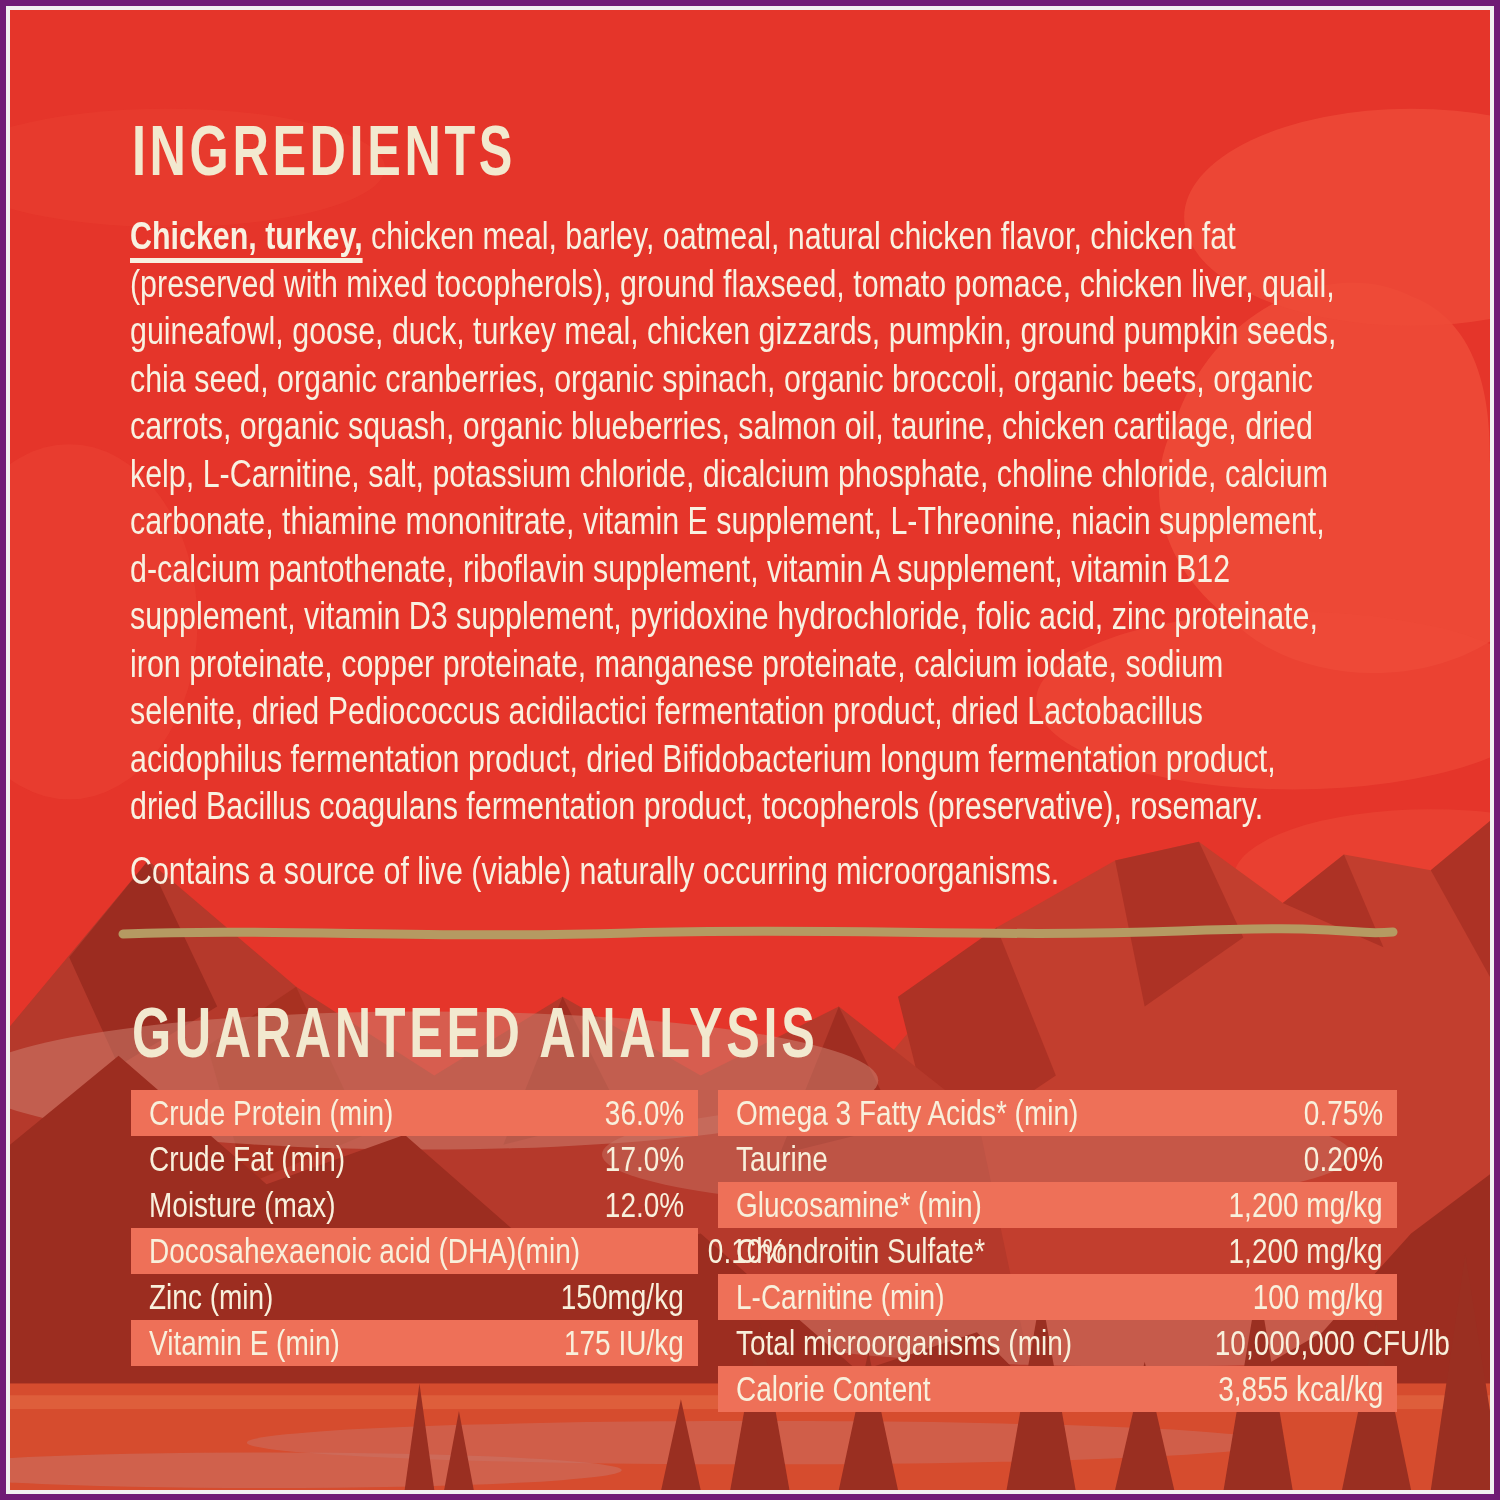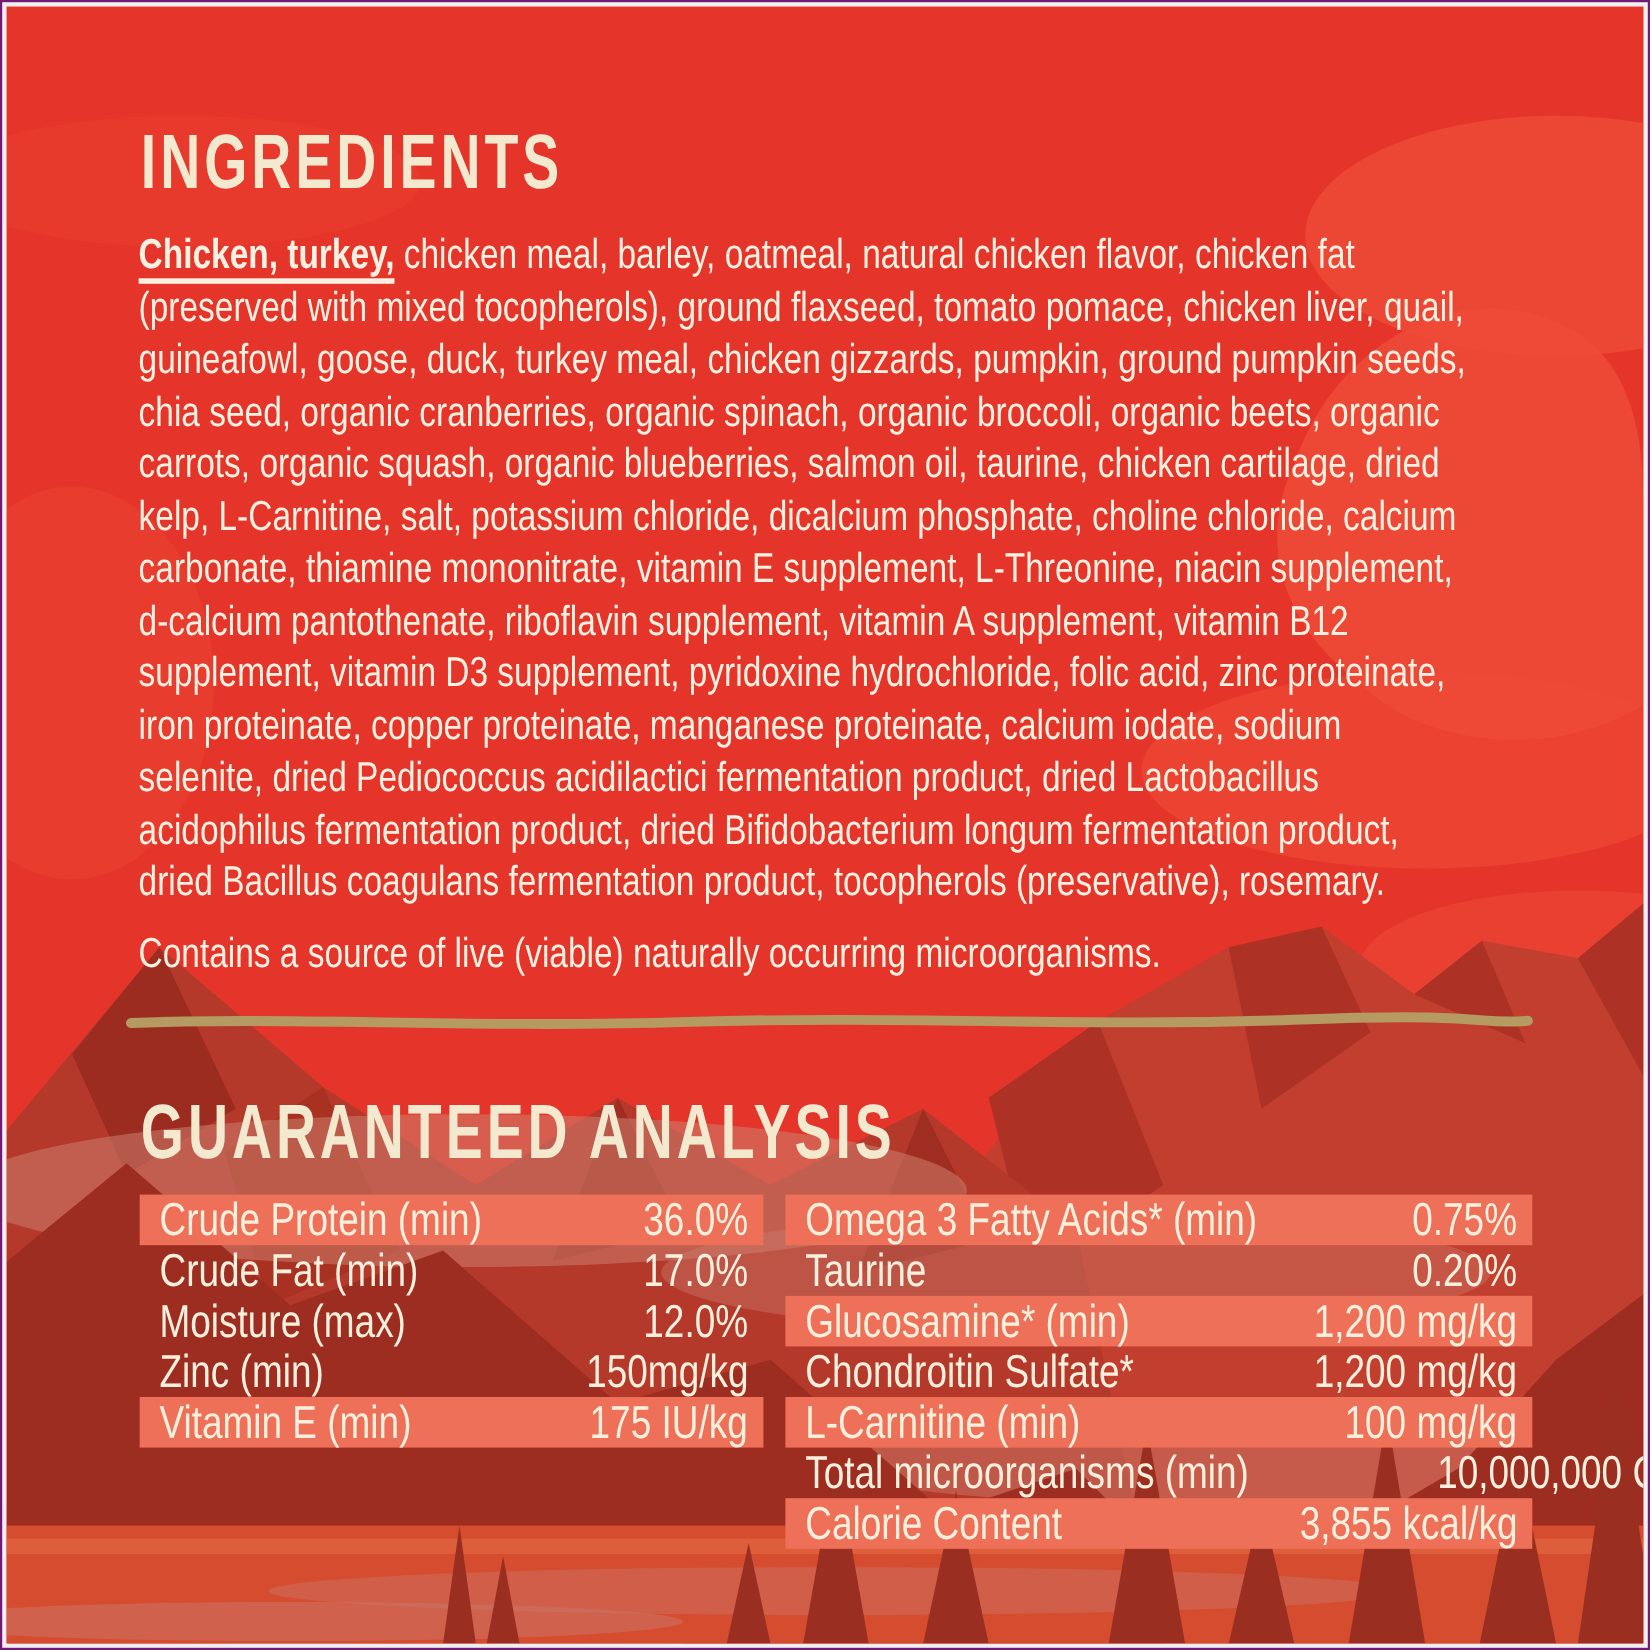--- a/index.html
+++ b/index.html
@@ -1,18 +1,18 @@
 <!DOCTYPE html>
 <html><head>
 <meta charset="utf-8">
 <style>
   html,body{margin:0;padding:0;background:#ffffff;}
   .page{
     width:1500px;height:1500px;box-sizing:border-box;
-    border:2px solid #701a75;background:#f1eff0;padding:4px;
+    border:6px solid #701a75;background:#f1eff0;padding:4px;
     font-family:"Liberation Sans", sans-serif;
   }
   .canvas{
     position:relative;width:100%;height:100%;overflow:hidden;
     background:#e5352a;
   }
   .art{position:absolute;left:0;top:0;width:100%;height:100%;}
   .display-heading{
     position:absolute;
     font-weight:bold;font-size:70px;letter-spacing:5px;line-height:1;
@@ -34,21 +34,21 @@
     text-underline-offset:9px;
   }
   .micro-note{margin-top:17px;}
   .divider-svg{position:absolute;left:0;top:905px;width:1500px;height:40px;}
   .ga-col{position:absolute;top:1080px;display:flex;flex-direction:column;}
   .ga-col-left{left:121px;width:567px;}
   .ga-col-right{left:708px;width:679px;}
   .ga-row{
     height:46px;display:flex;align-items:center;
     padding:0 14px 0 18px;box-sizing:border-box;
-    font-size:42px;color:#f8f0dc;
+    font-size:35px;color:#f8f0dc;
   }
   .ga-row.hl{background:#ee7058;}
   .ga-label{transform:scaleX(0.8);transform-origin:0 50%;white-space:nowrap;}
   .ga-value{margin-left:auto;transform:scaleX(0.8);transform-origin:100% 50%;white-space:nowrap;}
 </style>
 </head>
 <body>
 
 <div class="page">
   <div class="canvas">
@@ -145,20 +145,24 @@
           <span class="ga-value">36.0%</span>
         </div>
         <div class="ga-row">
           <span class="ga-label">Crude Fat (min)</span>
           <span class="ga-value">17.0%</span>
         </div>
         <div class="ga-row">
           <span class="ga-label">Moisture (max)</span>
           <span class="ga-value">12.0%</span>
         </div>
+        <div class="ga-row hl">
+          <span class="ga-label">Docosahexaenoic acid (DHA)(min)</span>
+          <span class="ga-value">0.10%</span>
+        </div>
         <div class="ga-row">
           <span class="ga-label">Zinc (min)</span>
           <span class="ga-value">150mg/kg</span>
         </div>
         <div class="ga-row hl">
           <span class="ga-label">Vitamin E (min)</span>
           <span class="ga-value">175 IU/kg</span>
         </div>
       </div>
 

